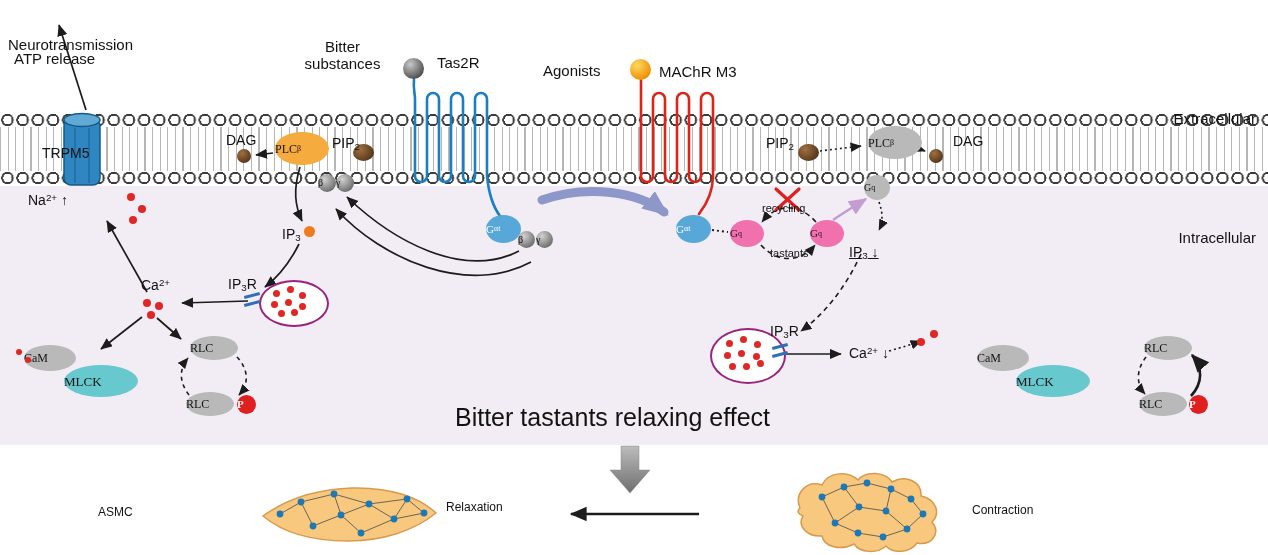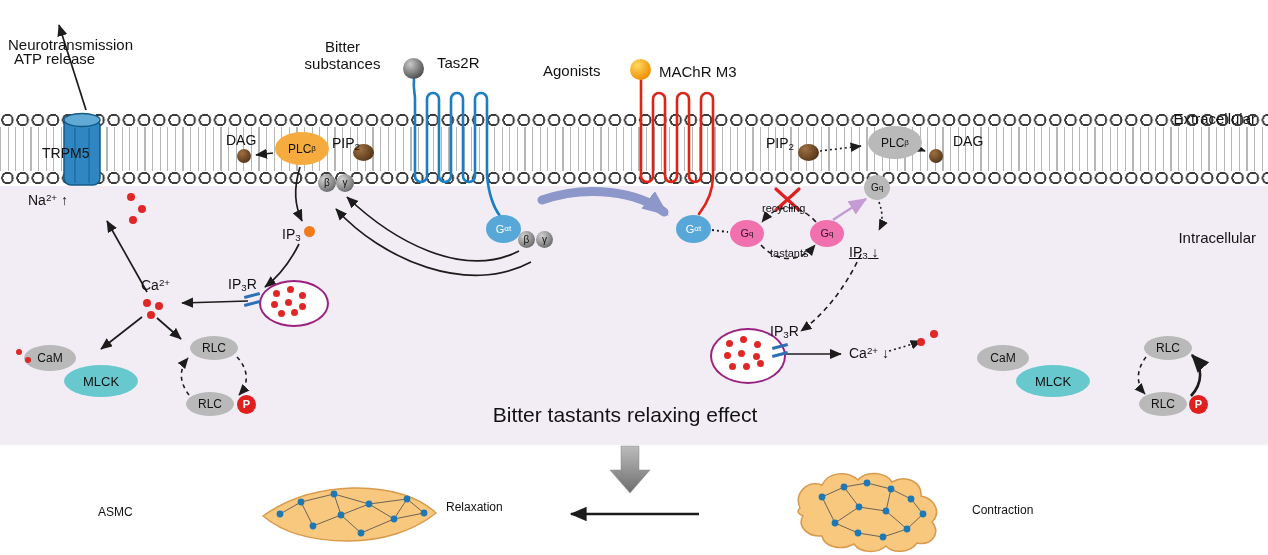--- a/index.html
+++ b/index.html
@@ -12,25 +12,25 @@
     background-image:radial-gradient(circle at 7.5px 8px,#ffffff 4.3px,#3c3c3c 4.4px,#3c3c3c 6.1px,rgba(0,0,0,0) 6.4px);
     background-size:15.2px 16px;background-repeat:repeat-x;}
   .tails{position:absolute;left:0;top:15px;width:100%;height:44px;
     background-image:repeating-linear-gradient(90deg,rgba(110,110,110,.5) 0 1.2px,transparent 1.2px 7.6px);}
   .svg-layer{position:absolute;left:0;top:0;z-index:3;}
   
   .lbl{position:absolute;white-space:nowrap;font-size:15px;z-index:6;line-height:1.15;}
   .lbl sub{font-size:70%;vertical-align:-0.25em;}
   .lbl sup{font-size:70%;vertical-align:0.45em;}
   .s11{font-size:11px;} .s14{font-size:14px;} .s16{font-size:12px;}
-  .title{font-size:21px;width:340px;text-align:center;white-space:normal;}
+  .title{font-size:25px;width:340px;text-align:left;white-space:normal;}
   .tright{text-align:center;white-space:normal;}
   
-  .node{position:absolute;display:flex;align-items:center;justify-content:center;border-radius:50%;
-        font-size:12px;z-index:5;line-height:1;}
+  .node{position:absolute;display:flex;align-items:center;border-radius:50%;
+        font-size:12px;z-index:5;line-height:1;font-family:Liberation Serif, serif;}
   .node sub{font-size:8px;vertical-align:-0.2em;}
   .orange-node{background:#f5ab3d;}
   .gray-node{background:#b9b9b9;}
   .blue-node{background:#57a7d9;color:#fff;}
   .pink-node{background:#f071ae;color:#2b1220;}
   .teal-node{background:#67c9ce;font-size:13px;}
   .red-node{background:#e01f1f;color:#fff;font-weight:bold;font-size:11px;}
   .small-ball{background:radial-gradient(circle at 35% 30%,#d2d2d2,#6e6e6e 75%);font-size:10px;}
   
   .ball{position:absolute;border-radius:50%;z-index:5;}

